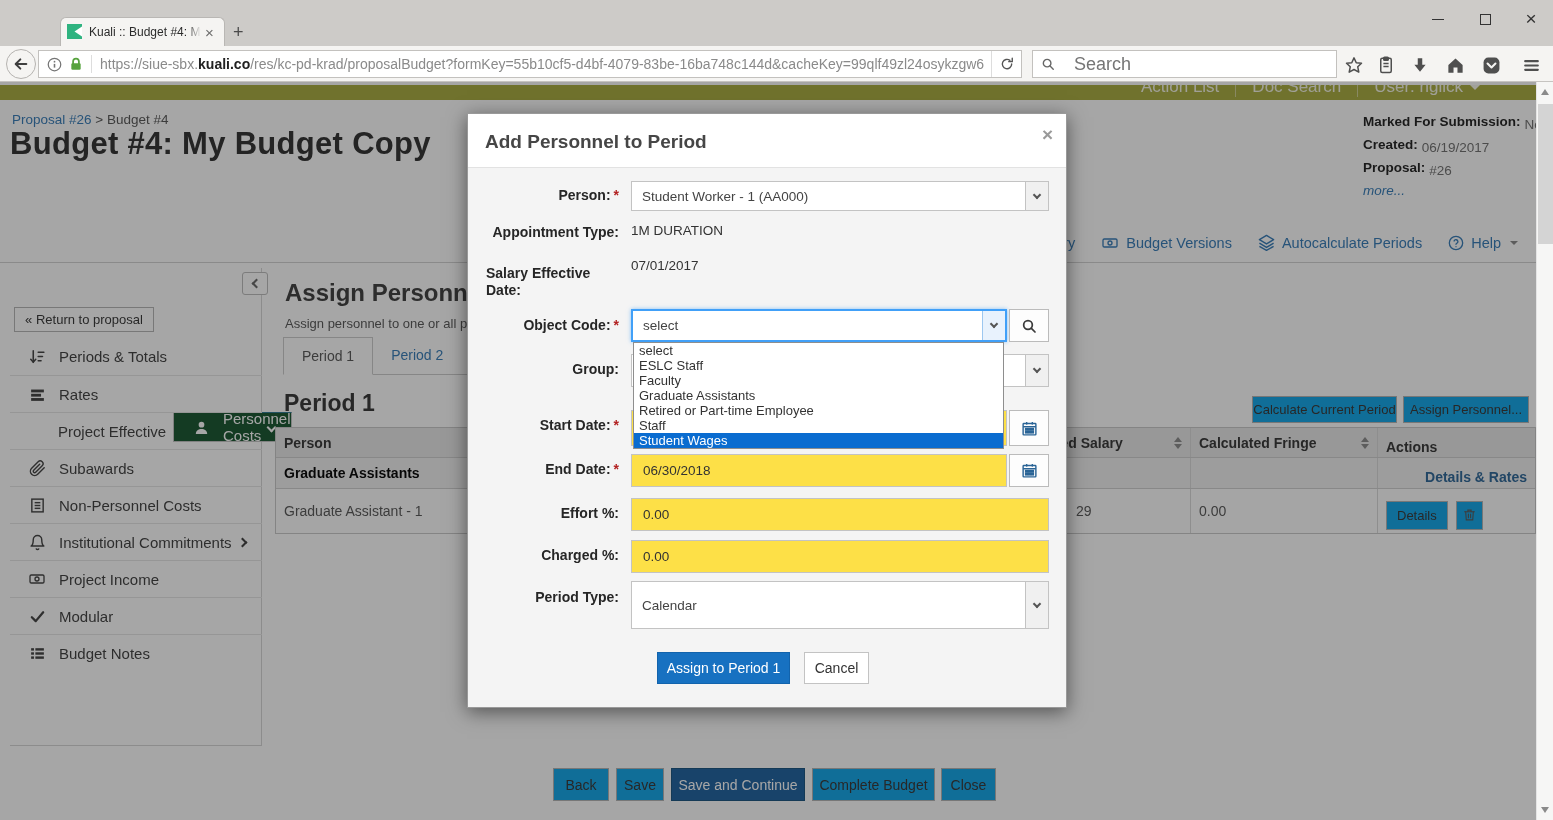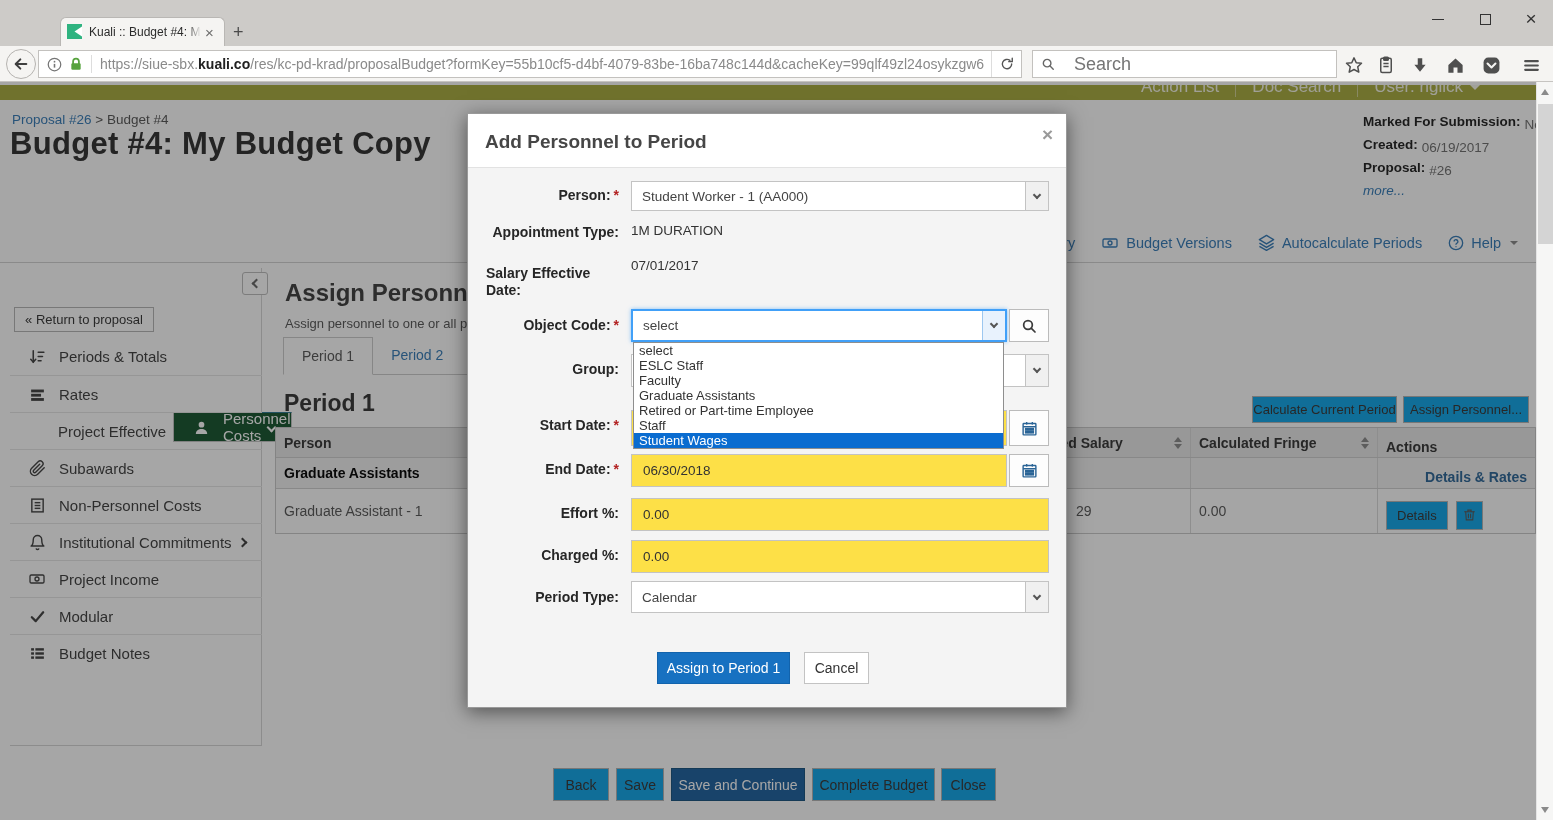--- a/index.html
+++ b/index.html
@@ -621,21 +621,21 @@
       <div class="ddopt hl">Student Wages</div>
     </div>
 
     <div class="flabel" style="top:391px;left:0;">Effort %:</div>
     <input class="ipt" style="top: 384px; width: 418px; height: 33px;" value="0.00">
 
     <div class="flabel" style="top:433px;left:0;">Charged %:</div>
     <input class="ipt" style="top: 426px; width: 418px; height: 33px;" value="0.00">
 
     <div class="flabel" style="top:475px;left:0;">Period Type:</div>
-    <div class="sel" style="top:467px;width:418px;height:32px;">
+    <div class="sel" style="top:467px;width:418px;height:48px;">
       <span class="seltext">Calendar</span>
       <span class="selarrow">
           <span class="chev down"></span>
         </span>
     </div>
 
     <div class="mbtn blue" style="left:189px;width:133px;">
         <span>Assign to Period 1</span>
       </div>
     <div class="mbtn plain" style="left:336px;width:65px;">

